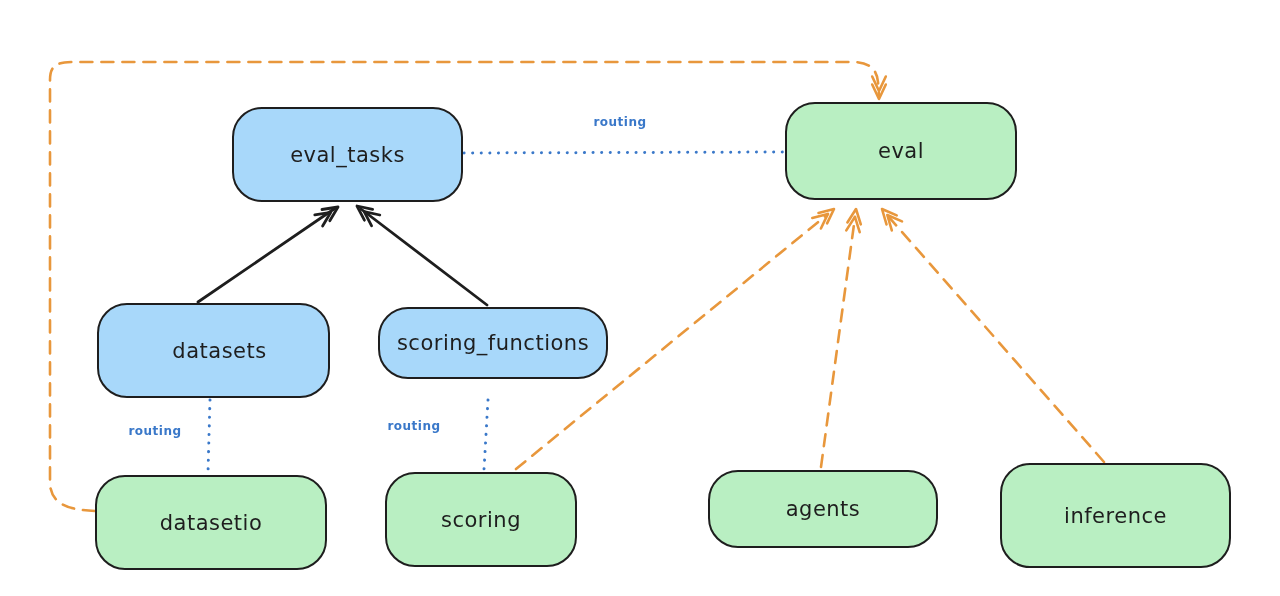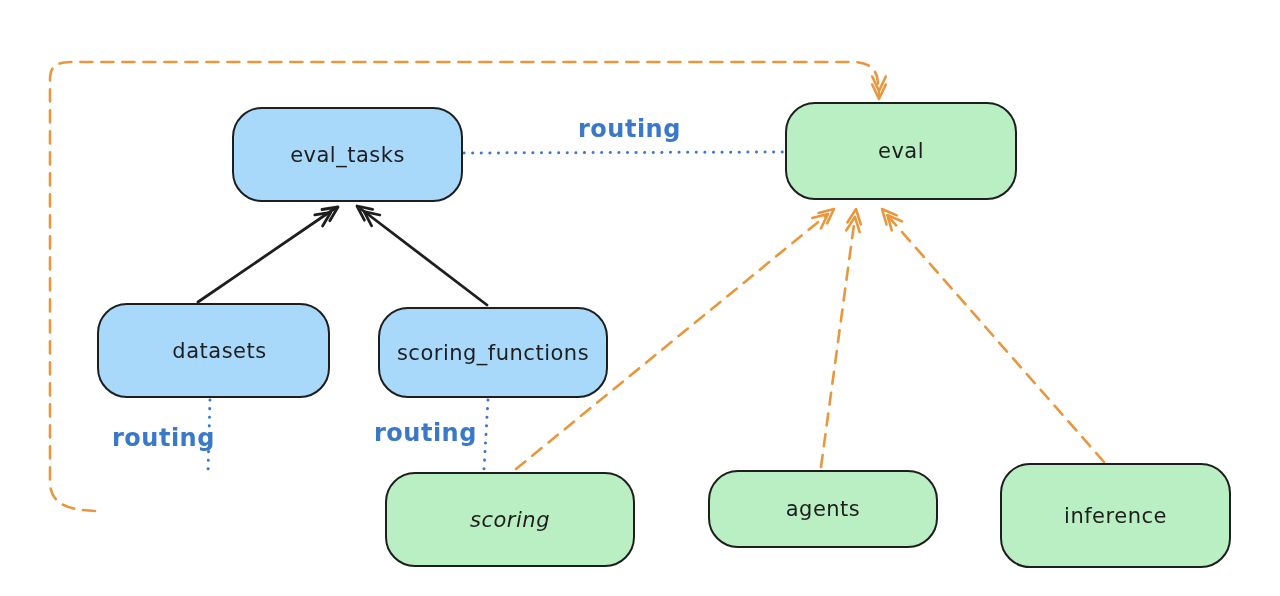--- a/index.html
+++ b/index.html
@@ -65,21 +65,21 @@
     justify-content: center;
     font-size: 21px;
     letter-spacing: 0.5px;
     color: var(--stroke, #1e1e1e);
   }
   .node.blue  { background: var(--blue-fill, #a8d8fa); }
   .node.green { background: var(--green-fill, #b9efc2); }
   .edge-label {
     position: absolute;
     color: var(--routing-blue, #3a78c9);
-    font-size: 24px;
+    font-size: 12px;
     font-weight: 600;
     letter-spacing: 0.5px;
     text-align: center;
   }
 </style>
 </head>
 <body>
 
 <div id="canvas">
 
@@ -110,26 +110,29 @@
   </div>
 
   <div class="node blue" style="left:232px; top:107px; width:231px; height:95px;">
     <span>eval_tasks</span>
   </div>
 
   <div class="node blue" style="left:97px; top:303px; width:233px; height:95px;padding-left:12px;">
     <span>datasets</span>
   </div>
 
-  <div class="node blue" style="left:378px; top:307px; width:230px; height:91px;">
+  <div class="node blue" style="left:378px; top:307px; width:230px; height:72px;">
     <span>scoring_functions</span>
   </div>
 
+  <div class="node green" style="left:95px; top:475px; width:232px; height:95px;">
+    <span>datasetio</span>
+  </div>
 
-  <div class="node green" style="left:385px; top:472px; width:250px; height:95px;font-style:italic;">
+  <div class="node green" style="left:385px; top:472px; width:192px; height:95px;">
     <span>scoring</span>
   </div>
 
   <div class="node green" style="left:708px; top:470px; width:230px; height:78px;">
     <span>agents</span>
   </div>
 
   <div class="node green" style="left:1000px; top:463px; width:231px; height:105px;">
     <span>inference</span>
   </div>

